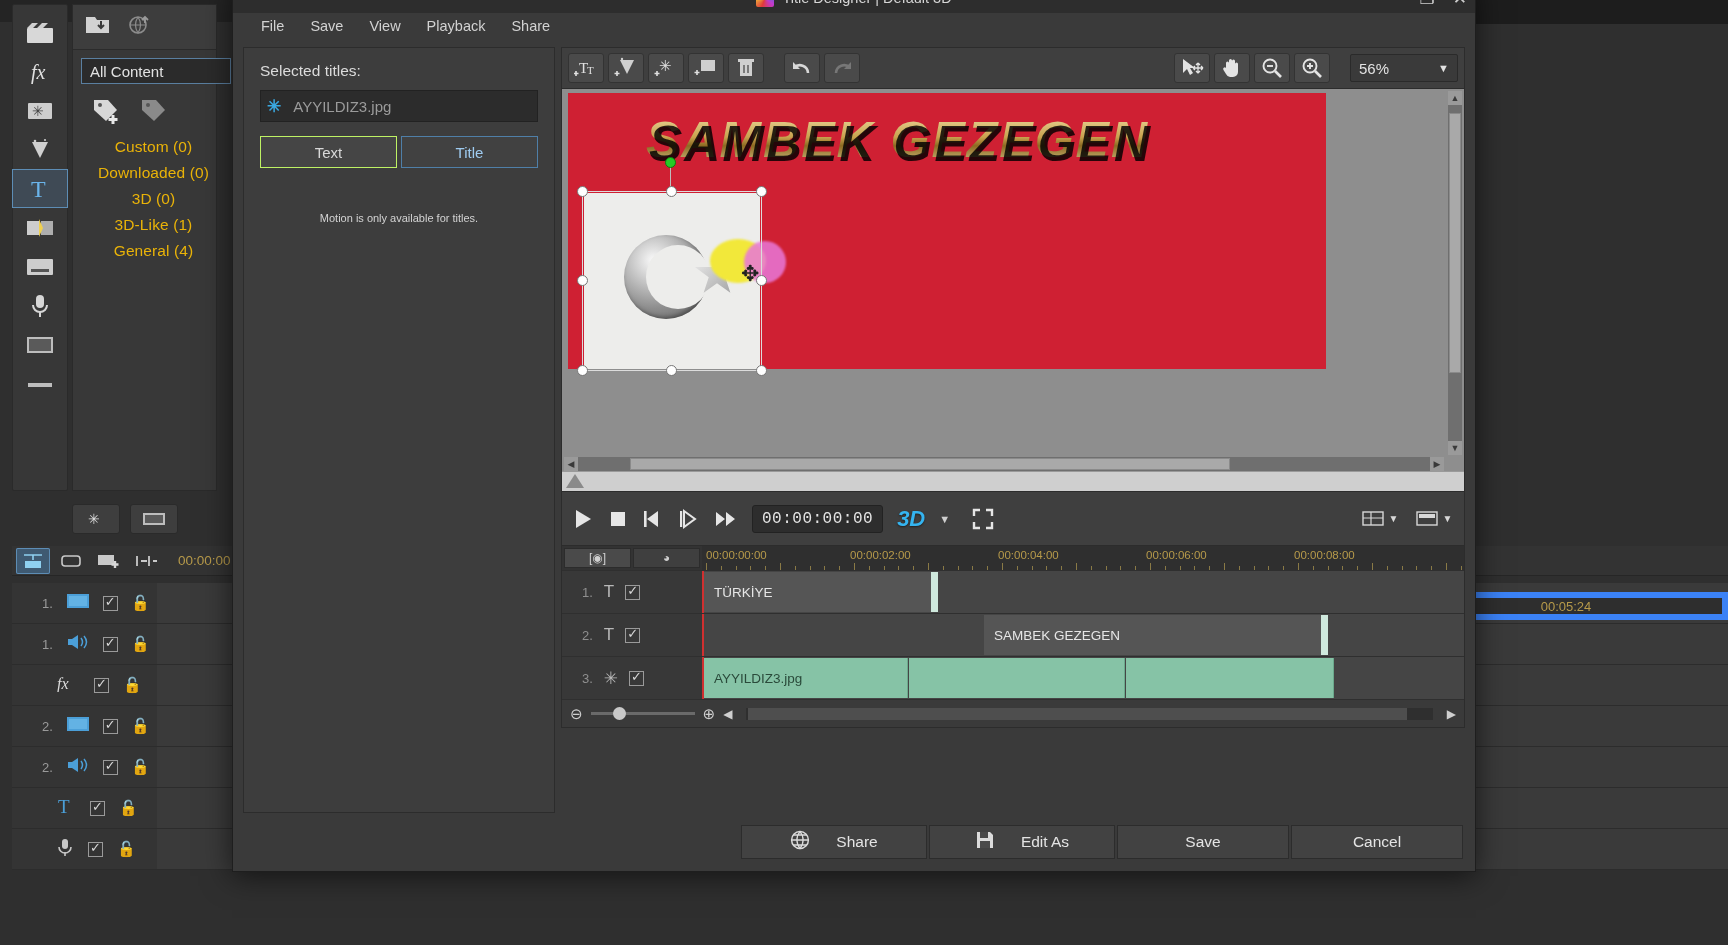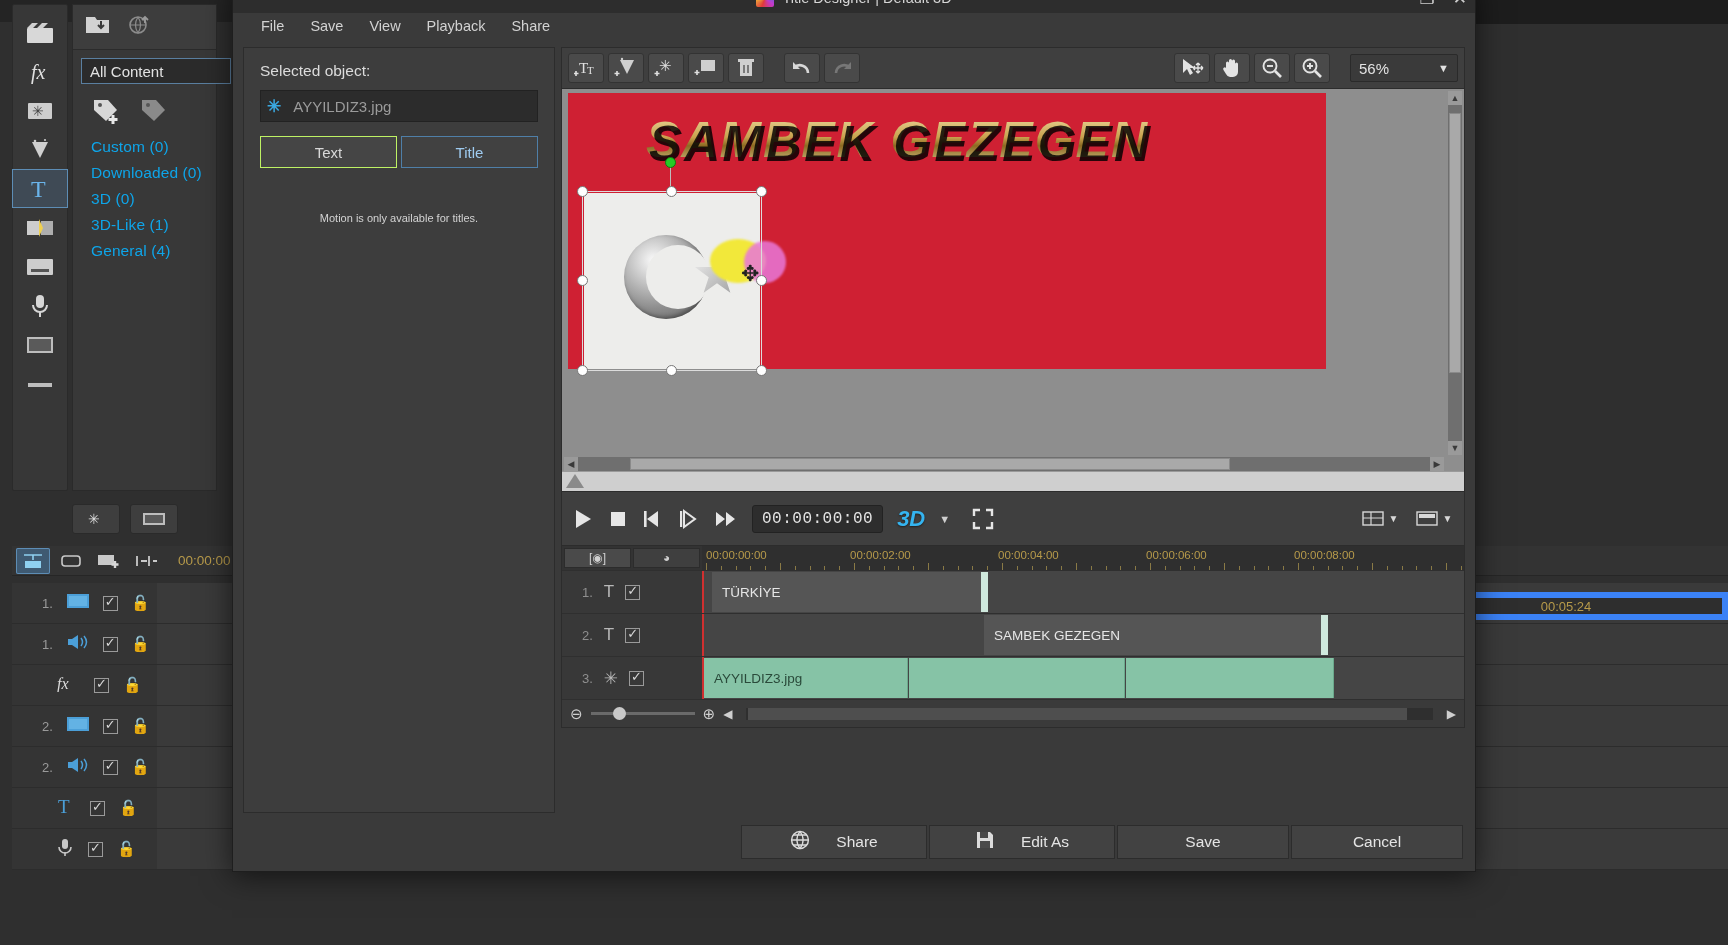--- a/index.html
+++ b/index.html
@@ -56,22 +56,22 @@
   }
   .cp-search {
     margin: 8px 0 0 8px; width: 150px; height: 26px; background: #2b2b2b;
     border: 1px solid #5a7fa0; color: #e2e2e2; font-size: 15px;
     display: flex; align-items: center; padding-left: 8px;
   }
   .cp-tagrow {
     display: flex; gap: 14px; padding: 12px 0 6px 18px; align-items: center;
   }
   .cp-cat {
-    color: #0ea5e9; font-size: 15.5px; padding: 4px 0 4px 18px;
-    white-space: nowrap; letter-spacing: .1px;
+    color: #eab308; font-size: 15.5px; padding: 4px 0 4px 18px;
+    white-space: nowrap; letter-spacing: .1px; text-align: center;
   }
   .bottom-icons {
     position: absolute; left: 72px; top: 498px; width: 150px; height: 42px;
     display: flex; align-items: center; gap: 10px;
   }
   .bi-btn {
     width: 48px; height: 30px; background: #3e3e3e; border: 1px solid #2a2a2a;
     border-radius: 3px; display: flex; align-items: center; justify-content: center;
   }
 
@@ -620,21 +620,21 @@
       <span class="menuitem">File</span>
       <span class="menuitem">Save</span>
       <span class="menuitem">View</span>
       <span class="menuitem">Playback</span>
       <span class="menuitem">Share</span>
     </div>
 
     <div class="modal-body">
 
       <div class="props">
-        <div class="props-label">Selected object:</div>
+        <div class="props-label">Selected titles:</div>
         <div class="obj-field">
           <span class="obj-icon">✳</span>
           <span class="obj-name">AYYILDIZ3.jpg</span>
         </div>
         <div class="tabs">
           <div class="tab">Text</div>
           <div class="tab active">Title</div>
         </div>
         <div class="props-msg">Motion is only available for titles.</div>
       </div>
@@ -889,21 +889,21 @@
           </div>
 
           <div class="md-track">
             <div class="md-track-head">
               <span class="md-tnum">1.</span>
               <span class="md-ticon">T</span>
               <span class="chk"></span>
             </div>
             <div class="md-track-body">
               <div class="playhead" style="left:0"></div>
-              <div class="clip title" style="left:10px; width:276px;">
+              <div class="clip title" style="left:2px; width:234px;">
                 <span>TÜRKİYE</span>
                 <span class="clip-edge" style="right:0"></span>
               </div>
             </div>
           </div>
 
           <div class="md-track">
             <div class="md-track-head">
               <span class="md-tnum">2.</span>
               <span class="md-ticon">T</span>

